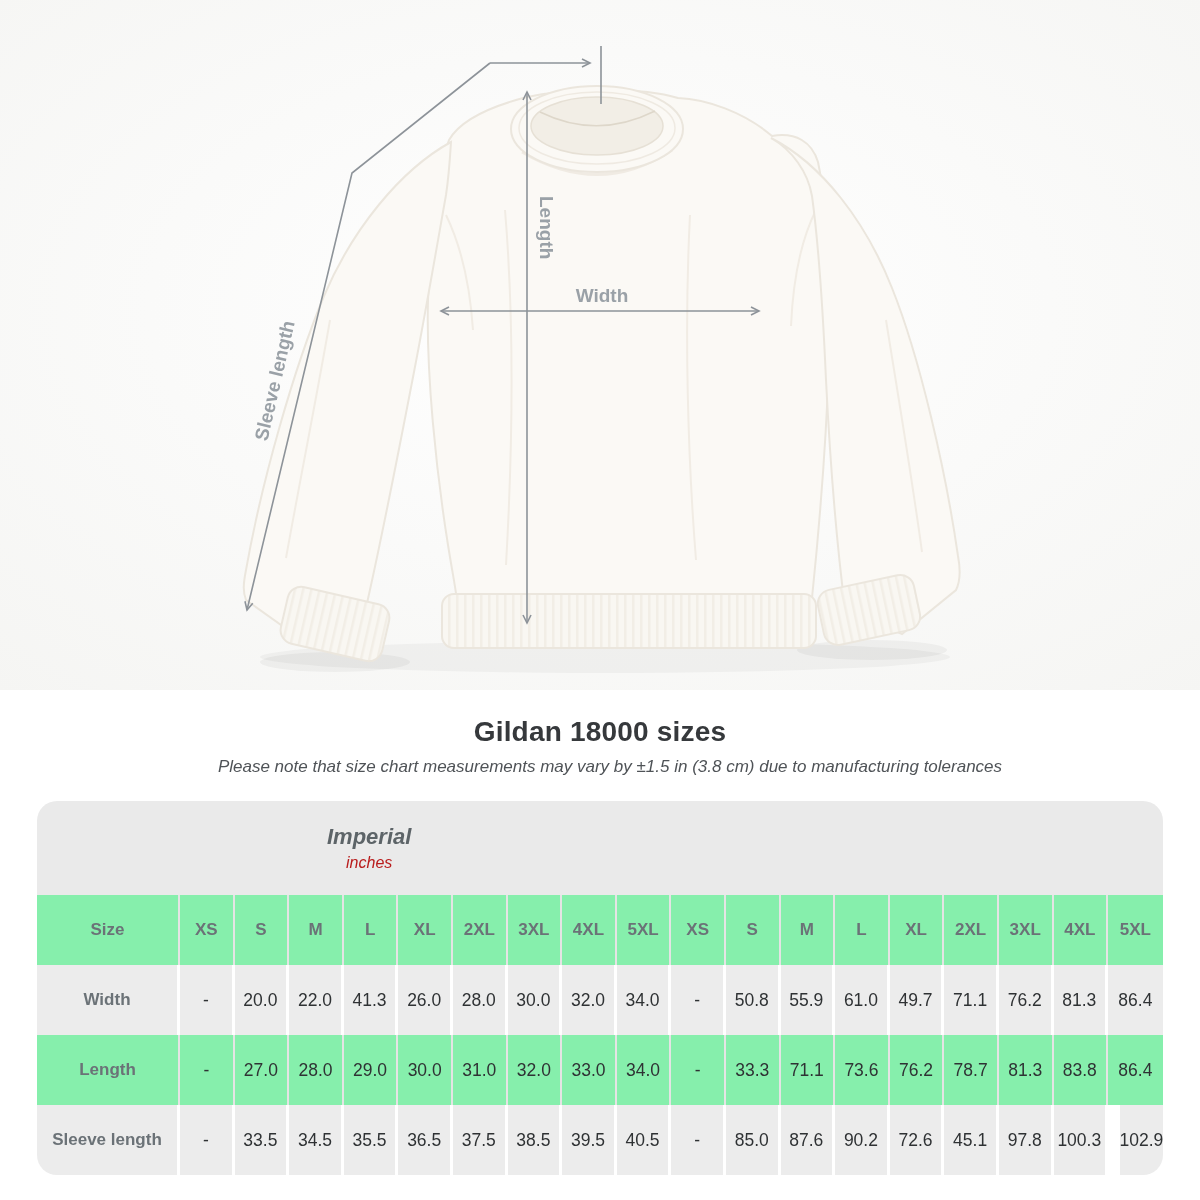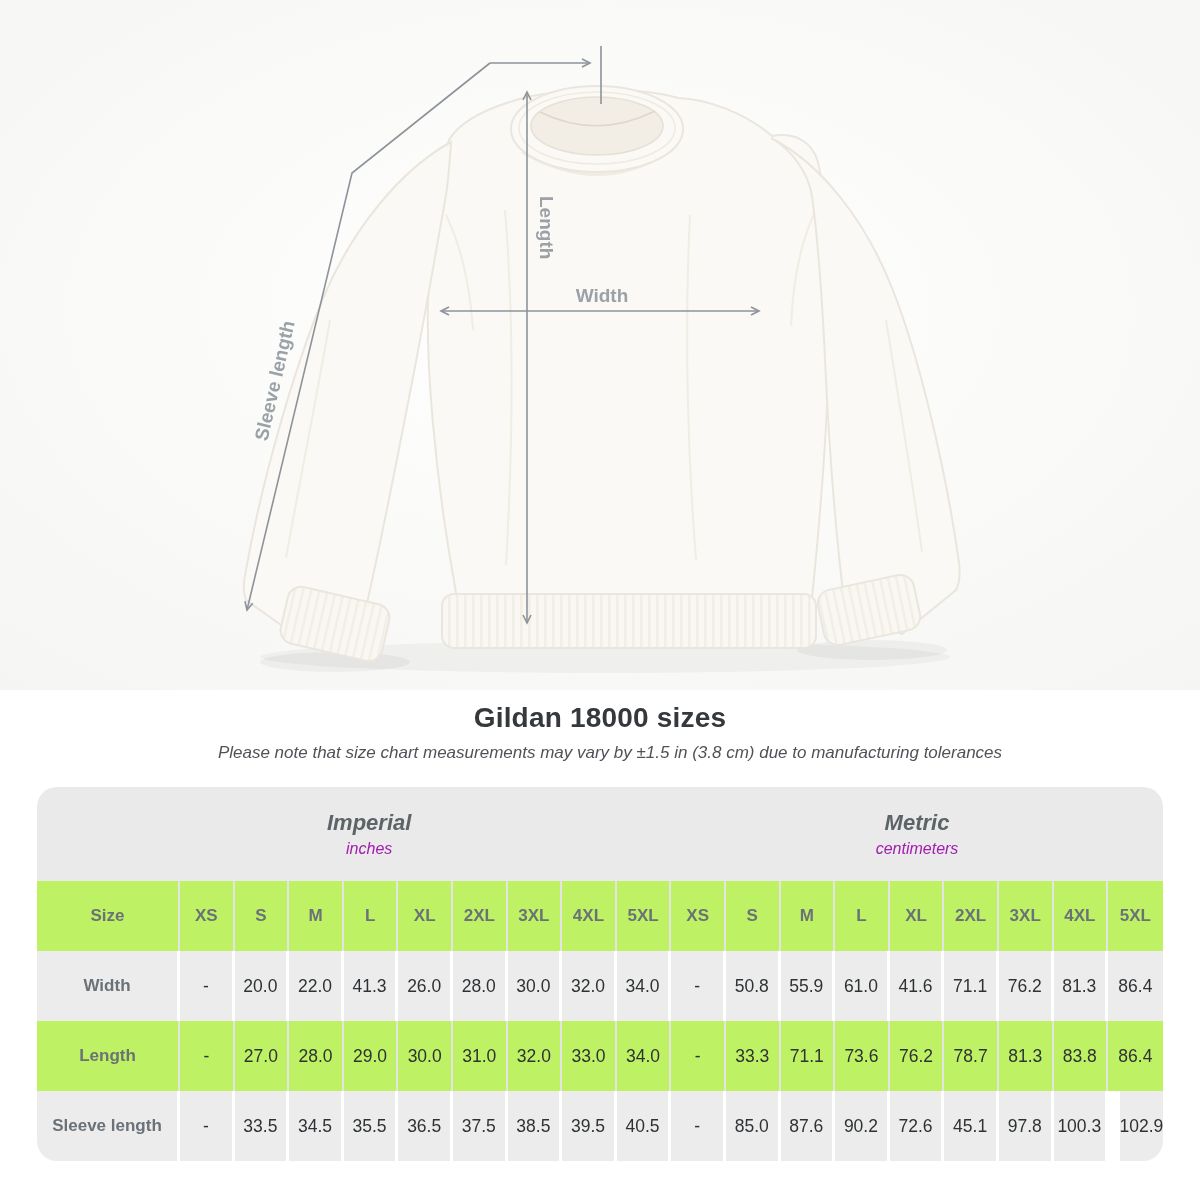--- a/index.html
+++ b/index.html
@@ -1,35 +1,35 @@
 <!DOCTYPE html>
 <html><head>
 <meta charset="utf-8">
 <style>
   * { margin:0; padding:0; box-sizing:border-box; }
   html,body { width:1200px; height:1200px; background:#ffffff; font-family:"Liberation Sans", sans-serif; overflow:hidden; }
 
   .hero { position:relative; width:1200px; height:690px; }
   .hero svg { display:block; width:1200px; height:690px; }
 
-  .page-title { text-align:center; margin-top:10px; font-size:28px; line-height:36px; font-weight:bold; color:#36393c; letter-spacing:0.2px; }
+  .page-title { text-align:center; margin-top:24px; font-size:28px; line-height:36px; font-weight:bold; color:#36393c; letter-spacing:0.2px; }
   .page-note  { text-align:center; margin-top:6px; font-size:17px; line-height:22px; font-style:italic; color:#4f5357;padding-left:20px; }
 
   .size-table { width:1126px; margin:23px auto 0 auto; }
   .grid-row { display:grid; grid-template-columns:143px repeat(18, 54.6px); }
 
   .band { height:94px; background:#eaeaea; border-radius:20px 20px 0 0; }
   .band .group { display:flex; flex-direction:column; align-items:center; justify-content:center; gap:4px; }
   .band .group-imperial { grid-column:1 / span 10; padding-left:30px; }
   .band .group-metric   { grid-column:11 / span 9; }
   .group-label { font-size:22px; font-weight:bold; font-style:italic; color:#5d6468; }
-  .group-sublabel { font-size:16px; font-style:italic; color:#a21caf; }
+  .group-sublabel { font-size:16px; font-style:italic; color:#b91c1c; }
 
   .cell { display:flex; align-items:center; justify-content:center; height:70px; font-size:17px; }
-  .row-white .cell { background:#bef264; border-right:2px solid #e4e4e4; }
+  .row-white .cell { background:#86efac; border-right:2px solid #e4e4e4; }
   .row-gray  .cell { background:#ececec; border-right:3px solid #ffffff; }
   .row-white .cell:last-child, .row-gray .cell:last-child { border-right:none; }
   .row-last .cell:first-child { border-bottom-left-radius:20px; }
   .row-last .cell:last-child  { border-bottom-right-radius:20px;margin-left:12px; }
 
   .head-cell, .label-cell { font-weight:bold; color:#6b7277; }
   .value-cell { color:#2f3234; font-size:17.5px; }
 
   .diagram-label { font-weight:bold; font-size:19px; fill:#9aa1a7; }
 </style>
@@ -132,24 +132,20 @@
 </div>
 
 <div class="page-title">Gildan 18000 sizes</div>
 <div class="page-note">Please note that size chart measurements may vary by ±1.5 in (3.8 cm) due to manufacturing tolerances</div>
 
 <div class="size-table">
   <div class="grid-row band">
     <div class="group group-imperial">
       <div class="group-label">Imperial</div>
       <div class="group-sublabel">inches</div>
-    </div>
-    <div class="group group-metric">
-      <div class="group-label">Metric</div>
-      <div class="group-sublabel">centimeters</div>
     </div>
   </div>
   <div id="table-rows">
       <div class="grid-row row-white">
         <div class="cell head-cell">Size</div>
         <div class="cell head-cell">XS</div>
         <div class="cell head-cell">S</div>
         <div class="cell head-cell">M</div>
         <div class="cell head-cell">L</div>
         <div class="cell head-cell">XL</div>
@@ -175,21 +171,21 @@
         <div class="cell value-cell">41.3</div>
         <div class="cell value-cell">26.0</div>
         <div class="cell value-cell">28.0</div>
         <div class="cell value-cell">30.0</div>
         <div class="cell value-cell">32.0</div>
         <div class="cell value-cell">34.0</div>
         <div class="cell value-cell">-</div>
         <div class="cell value-cell">50.8</div>
         <div class="cell value-cell">55.9</div>
         <div class="cell value-cell">61.0</div>
-        <div class="cell value-cell">41.6</div>
+        <div class="cell value-cell">49.7</div>
         <div class="cell value-cell">71.1</div>
         <div class="cell value-cell">76.2</div>
         <div class="cell value-cell">81.3</div>
         <div class="cell value-cell">86.4</div>
       </div>
       <div class="grid-row row-white">
         <div class="cell label-cell">Length</div>
         <div class="cell value-cell">-</div>
         <div class="cell value-cell">27.0</div>
         <div class="cell value-cell">28.0</div>

